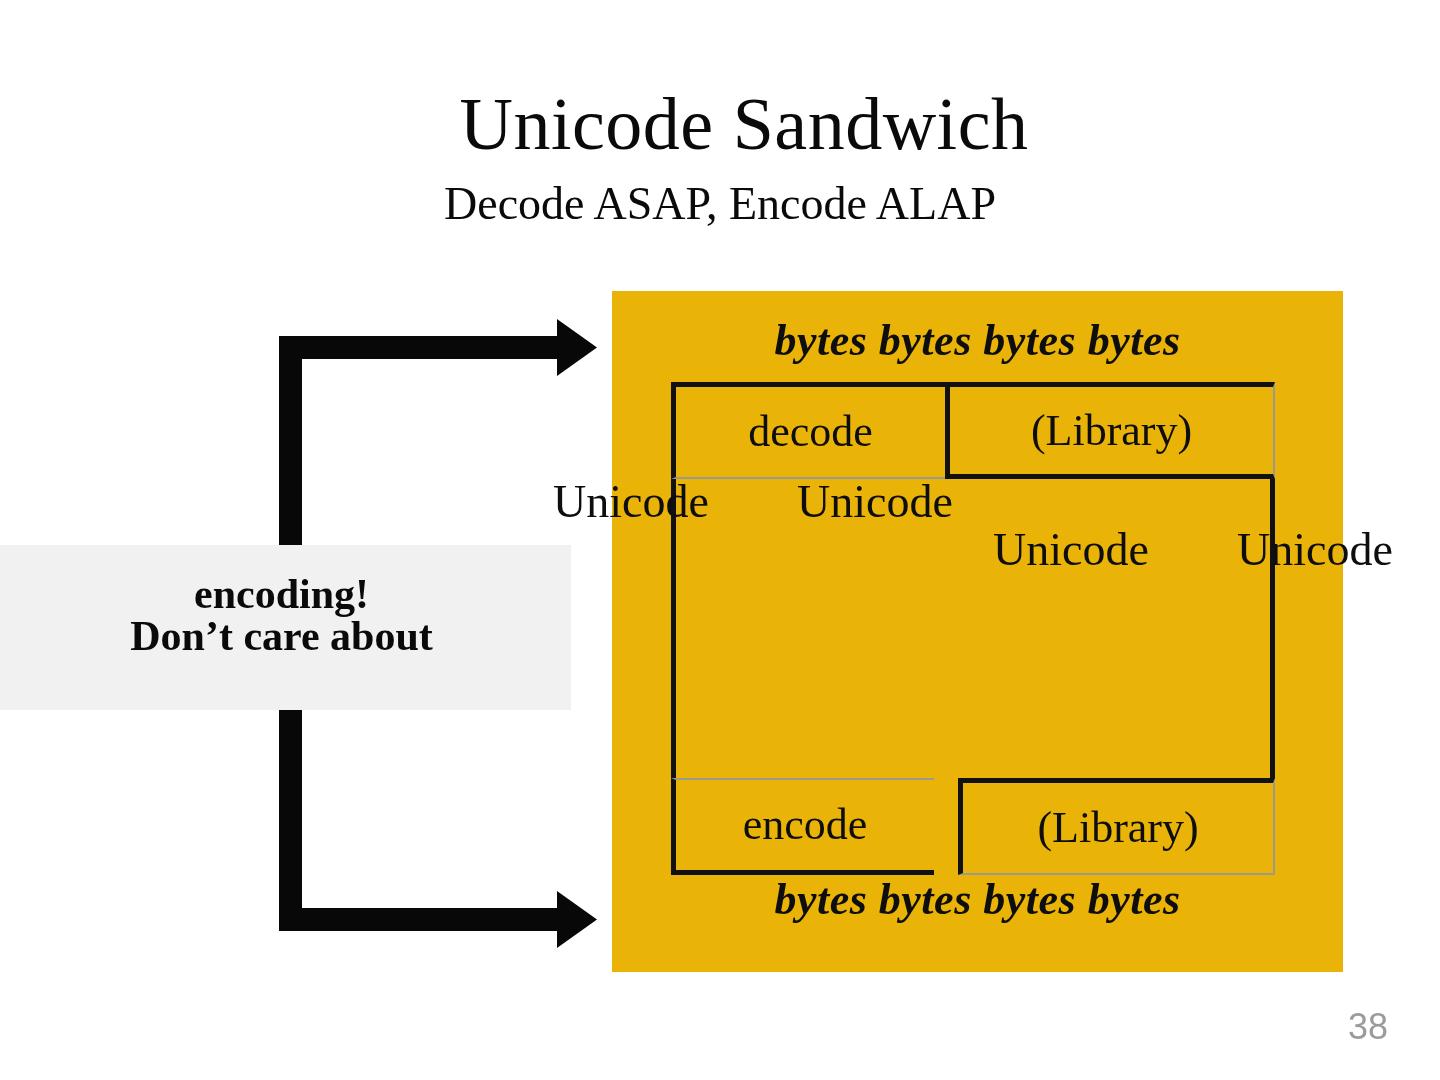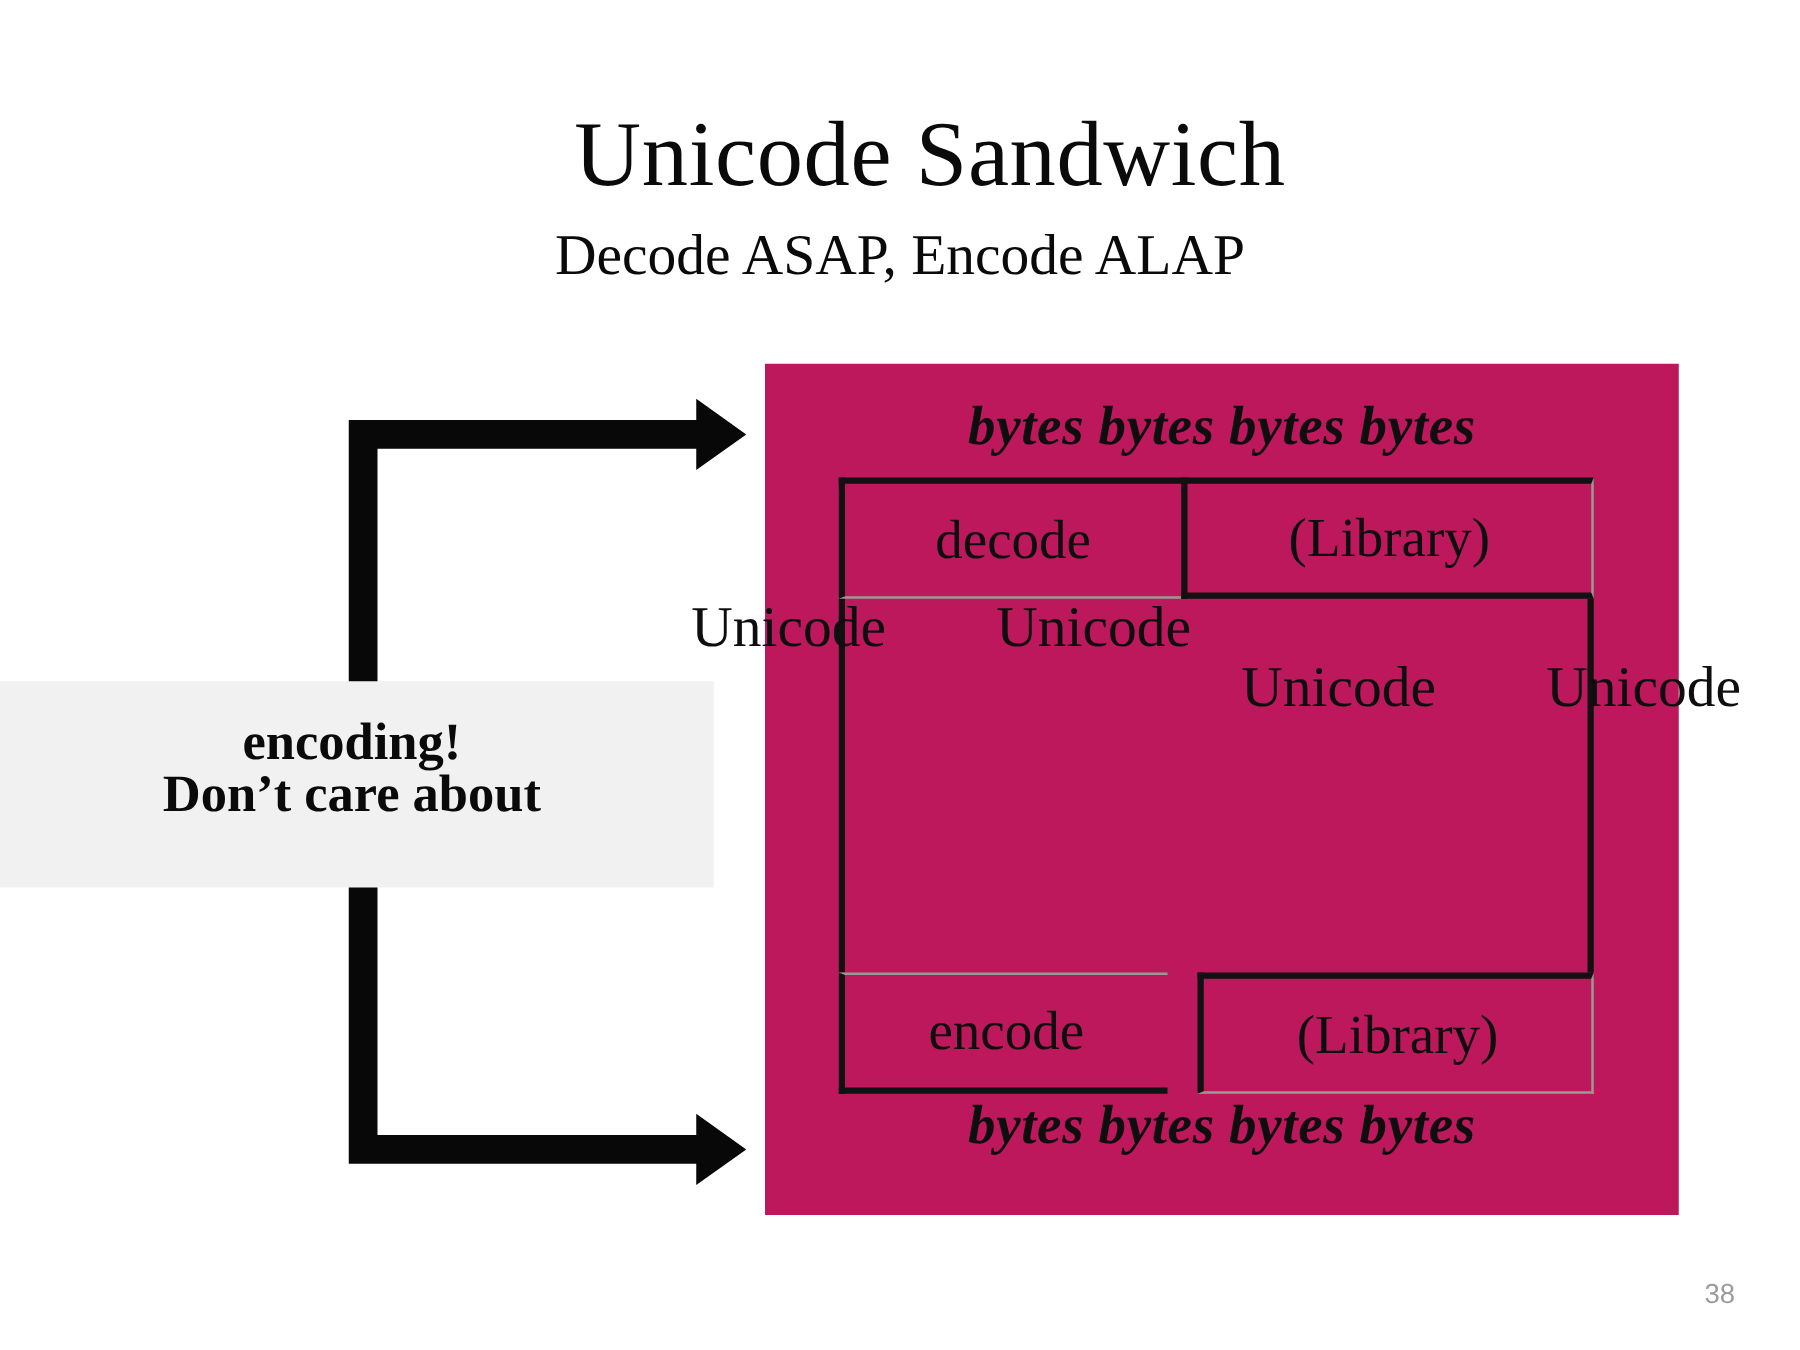--- a/index.html
+++ b/index.html
@@ -78,21 +78,21 @@
   }
   .callout-line.l1 { margin-bottom: 26px; }
 
   
   .sandwich-panel {
     position: absolute;
     left: 612px;
     top: 291px;
     width: 731px;
     height: 681px;
-    background: #be185d;
+    background: #eab308;
     z-index: 2;
   }
   .bytes-label {
     position: absolute;
     left: 0;
     width: 731px;
     text-align: center;
     font-family: "Liberation Serif", "DejaVu Serif", serif;
     font-style: italic;
     font-weight: 700;
@@ -192,21 +192,21 @@
     border-right: 2px solid #9a9a93;
     border-bottom: 2px solid #9a9a93;
   }
 
   
   .page-number {
     position: absolute;
     right: 52px;
     bottom: 32px;
     font-family: "Liberation Sans", "DejaVu Sans", sans-serif;
-    font-size: 22px;
+    font-size: 36px;
     color: #9b9b9b;
   }
 </style>
 </head>
 <body>
 
 <div id="slide">
 
   <div class="title-block">
     <div class="slide-title">Unicode Sandwich</div>

